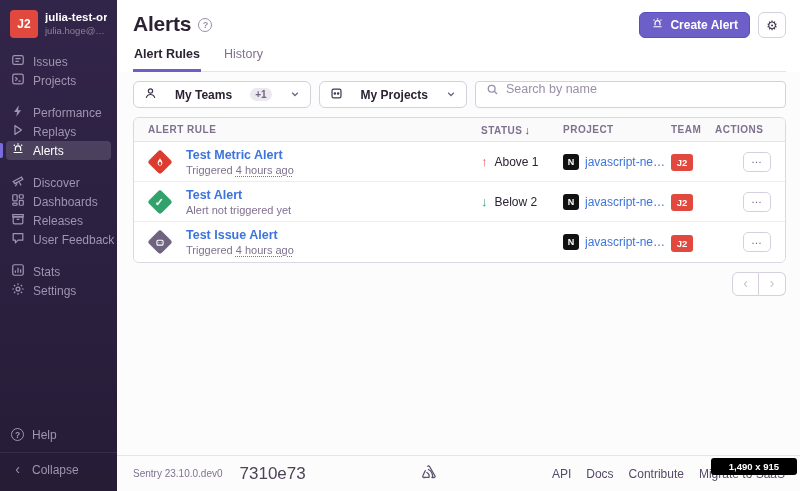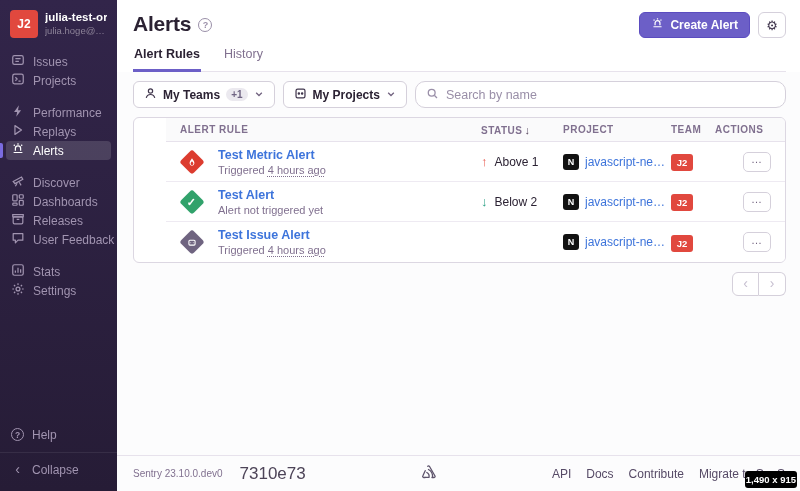--- a/index.html
+++ b/index.html
@@ -33,29 +33,29 @@
   .title-help { width:14px; height:14px; border:1.3px solid #9a8fa8; border-radius:50%; color:#9a8fa8; font-size:9px; font-weight:bold; display:flex; align-items:center; justify-content:center; margin-top:2px; cursor:pointer; }
   .header-actions { margin-left:auto; display:flex; gap:8px; }
   .btn-create { background:#6c5fc7; border:1px solid #5b4cc0; color:#fff; font-size:12px; font-weight:bold; border-radius:6px; height:26px; padding:0 11px; display:flex; align-items:center; gap:6px; cursor:pointer; font-family:inherit; }
   .btn-gear { background:#fff; border:1px solid #d5d0db; border-radius:6px; width:28px; height:26px; display:flex; align-items:center; justify-content:center; cursor:pointer; font-size:13px; color:#40364d; padding:0; }
   .tabs { display:flex; gap:22px; margin-top:9px; border-bottom:1px solid #e7e2ec; }
   .tab { font-size:12.5px; color:#80708f; padding:0 1px 8px 1px; cursor:pointer; border-bottom:3px solid transparent; margin-bottom:-1px; }
   .tab.active { color:#2b2233; font-weight:bold; border-bottom-color:#6c5fc7; }
 
   .content { padding:9px 14px 0 16px; }
   .filters { display:flex; gap:8px; }
-  .filter-btn { background:#fff; border:1px solid #d5d0db; border-radius:6px; height:27px; display:flex; align-items:center; gap:6px; padding:0 10px; font-size:12px; font-weight:bold; color:#2b2233; cursor:pointer; font-family:inherit; }
+  .filter-btn { background:#fff; border:1px solid #d5d0db; border-radius:6px; height:27px; display:flex; align-items:center; gap:18px; padding:0 10px; font-size:12px; font-weight:bold; color:#2b2233; cursor:pointer; font-family:inherit; }
   .badge-plus { background:#ebe9ef; color:#6f6483; border-radius:7px; font-size:10px; font-weight:bold; padding:1px 5px; }
   .chev-down { color:#71627f; }
-  .search-box { flex:1; background:#fff; border:1px solid #d5d0db; border-radius:10px; height:27px; display:flex; align-items:center; gap:7px; padding:0 10px; }
+  .search-box { flex:1; background:#fff; border:1px solid #d5d0db; border-radius:4px; height:27px; display:flex; align-items:flex-start; gap:7px; padding:0 10px; }
   .search-box input { border:none; outline:none; flex:1; font-size:12.5px; color:#2b2233; font-family:inherit; background:transparent; }
   .search-box input::placeholder { color:#9a8fa8; }
 
   
-  .panel { margin-top:9px; background:#fff; border:1px solid #dcd7e2; border-radius:6px; overflow:hidden;padding-left:32px; }
+  .panel { margin-top:9px; background:#fff; border:1px solid #dcd7e2; border-radius:6px; overflow:hidden; }
   .t-head { display:grid; grid-template-columns:1fr 82px 108px 44px 56px; background:#fafafb; border-bottom:1px solid #e7e2ec; height:24px; align-items:center; padding:0 14px; }
   .t-head .th { font-size:10px; font-weight:bold; letter-spacing:0.5px; color:#80708f; text-transform:uppercase; white-space:nowrap; }
   .sort-arrow { font-size:11px; margin-left:2px; color:#57475f; }
   .t-row { display:grid; grid-template-columns:1fr 82px 108px 44px 56px; align-items:center; height:40px; padding:0 14px; border-bottom:1px solid #eeeaf2; background:#fff; }
   .t-row:last-child { border-bottom:none; }
   .rule-cell { display:flex; align-items:center; gap:14px; min-width:0; }
   .diamond { width:18px; height:18px; min-width:18px; border-radius:3px; transform:rotate(45deg); display:flex; align-items:center; justify-content:center; margin:0 3px; }
   .diamond > * { transform:rotate(-45deg); }
   .diamond.red { background:#dc3c2f; }
   .diamond.green { background:#31a26b; }
@@ -82,21 +82,21 @@
 
   
   .footer { margin-top:auto; border-top:1px solid #e7e2ec; background:#fcfcfd; height:36px; display:flex; align-items:center; padding:0 15px 0 16px; }
   .footer-left { display:flex; align-items:center; gap:17px; }
   .f-version { color:#80708f; font-size:10px; }
   .f-build { color:#4d4458; font-size:17px; font-weight:normal;text-align:center; }
   .footer-center { flex:1; display:flex; justify-content:center; }
   .footer-links { display:flex; gap:15px; }
   .f-link { color:#564a66; font-size:12px; cursor:pointer; white-space:nowrap; }
 
-  .res-badge { position:absolute; right:3px; bottom:3px; background:#000; color:#fff; font-size:9.5px; font-weight:bold; padding:3px 1px; border-radius:3px; z-index:10; }
+  .res-badge { position:absolute; right:3px; bottom:16px; background:#000; color:#fff; font-size:9.5px; font-weight:bold; padding:3px 18px; border-radius:3px; z-index:10; }
 </style>
 </head>
 <body>
 
 <nav class="sidebar">
   <div class="org">
     <div class="org-avatar">J2</div>
     <div class="org-meta">
       <div class="org-name">julia-test-org-2 …</div>
       <div class="org-email">julia.hoge@sentry.io</div>

